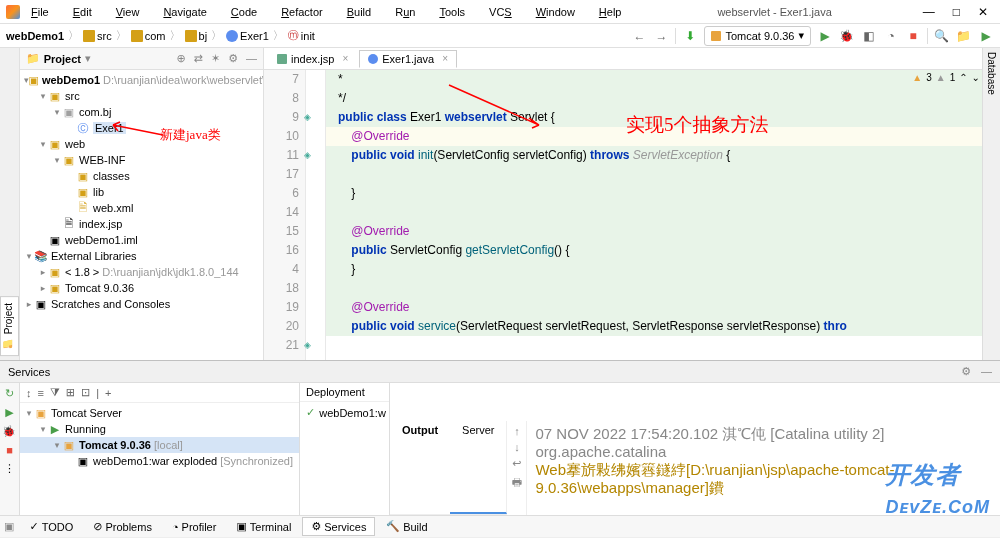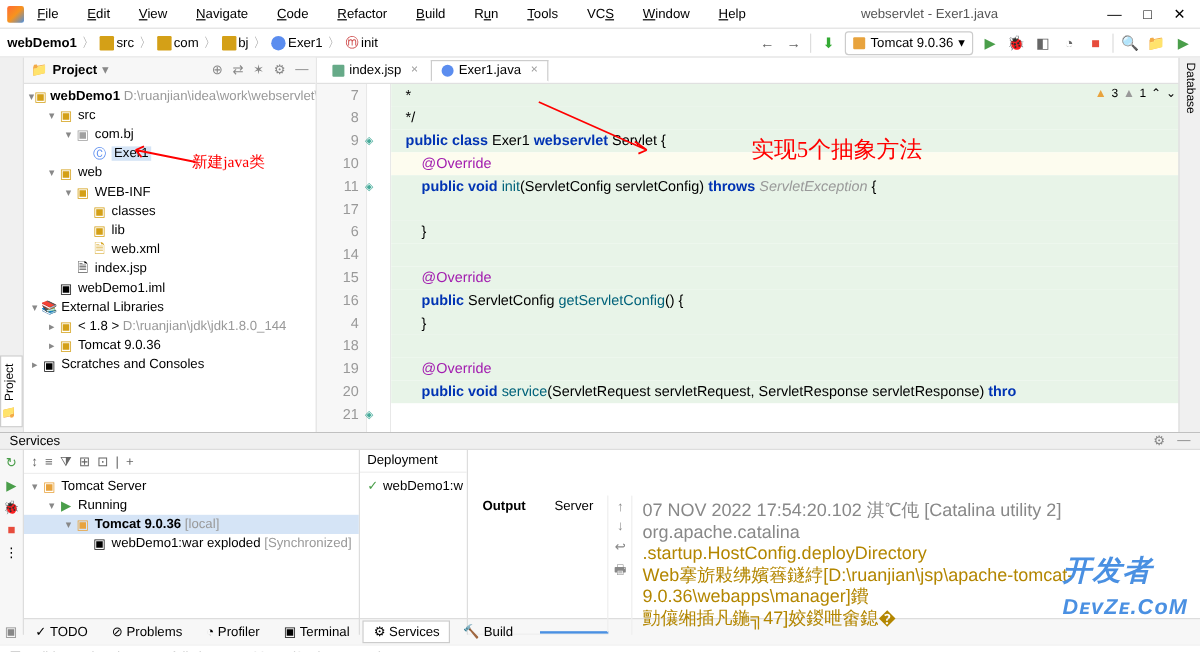--- a/index.html
+++ b/index.html
@@ -385,23 +385,21 @@
       </div>
       <div class="svc-console">
         <div class="svc-cgut">
           <span>↑</span>
           <span>↓</span>
           <span>↩</span>
           <span>🖶</span>
         </div>
         <div class="svc-ctext">
           <div><span class="gr">07 NOV 2022 17:54:20.102 淇℃伅 [Catalina utility 2] org.apache.catalina</span></div>
-          <div>.startup.HostConfig.deployDirectory</div>
           <div>Web搴旂敤绋嬪簭鐩綍[D:\ruanjian\jsp\apache-tomcat-9.0.36\webapps\manager]鐨</div>
-          <div>勯儴缃插凡鍦╗47]姣鍐呭畬鎴�</div>
         </div>
       </div>
     </div>
   </div>
 </div>
 
 <div class="bottom-tabs">
   <span style="color:#888;margin-right:4px">▣</span>
   <div class="bt-tab">✓ <span>TODO</span></div>
   <div class="bt-tab">⊘ <span>Problems</span></div>

